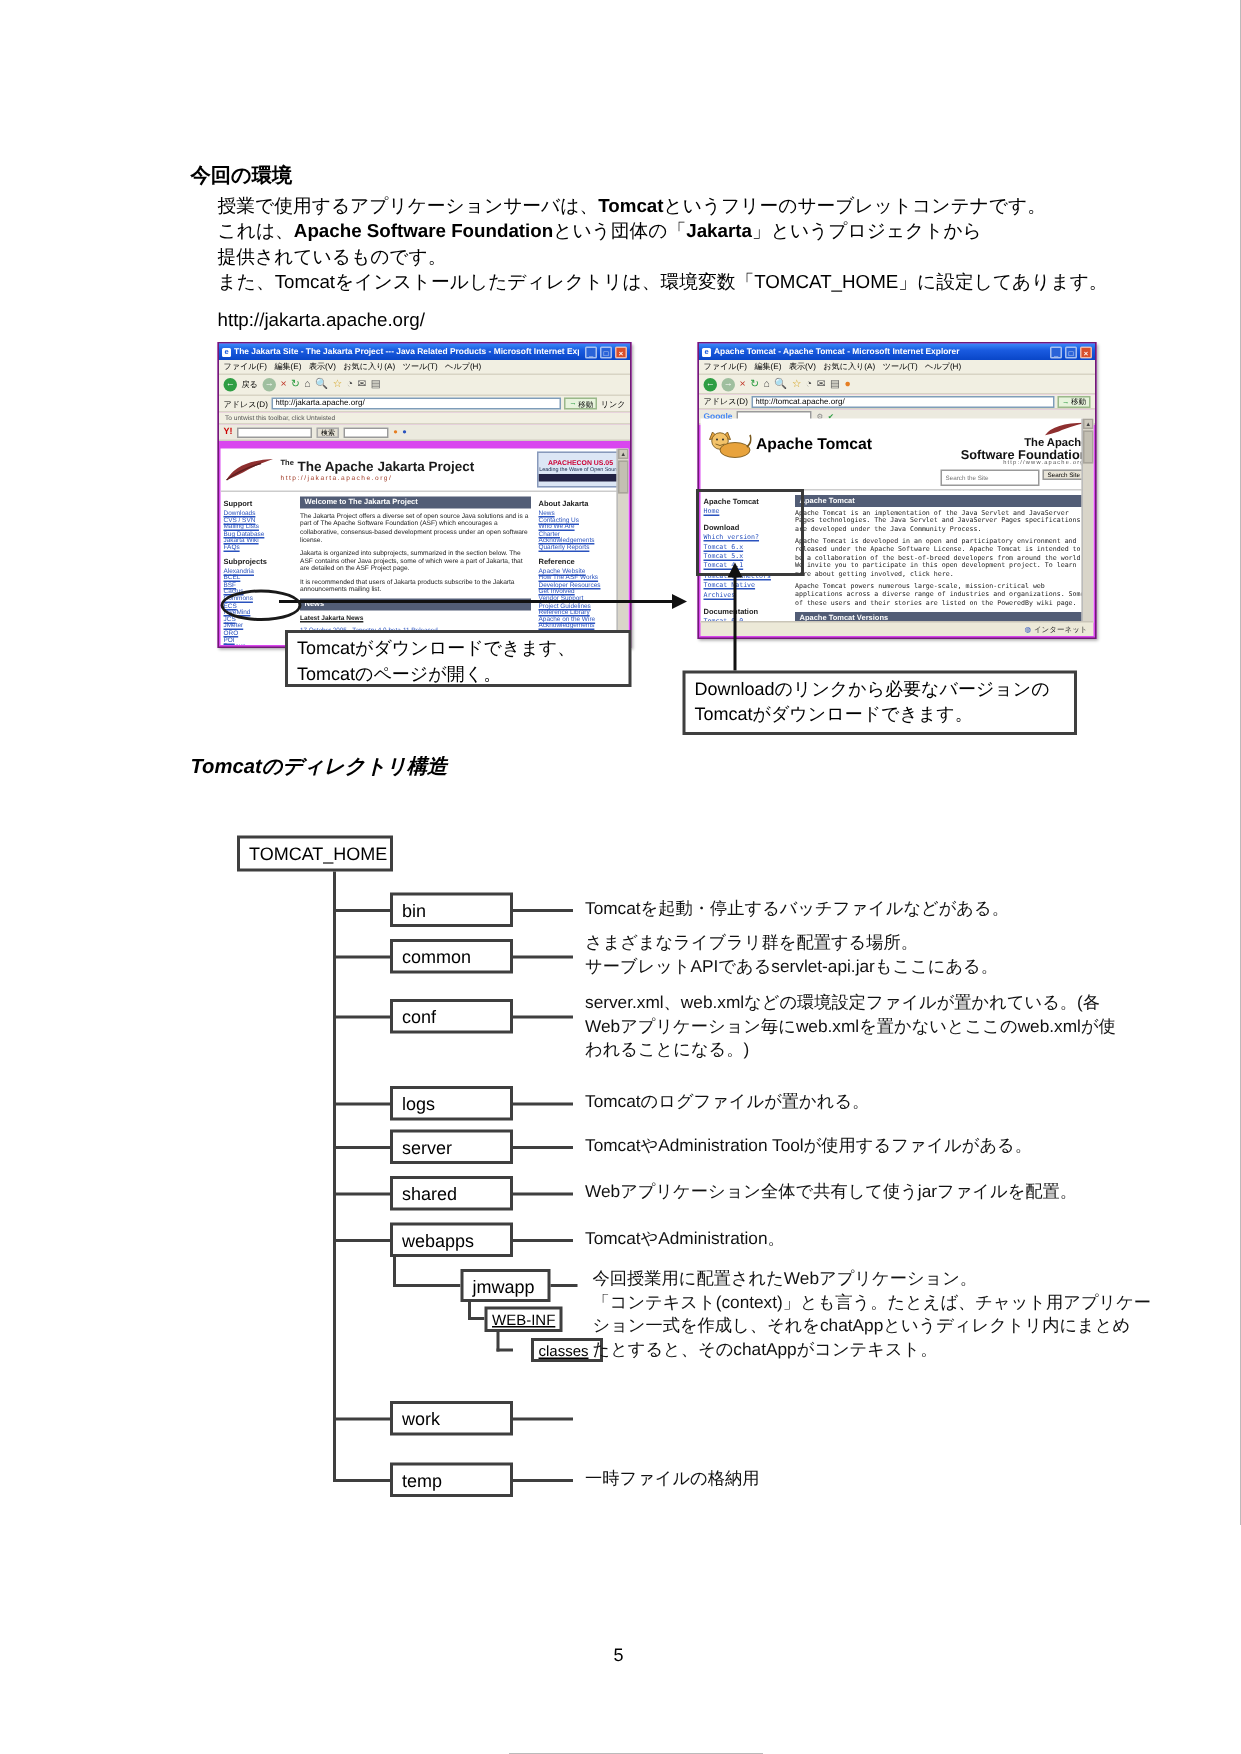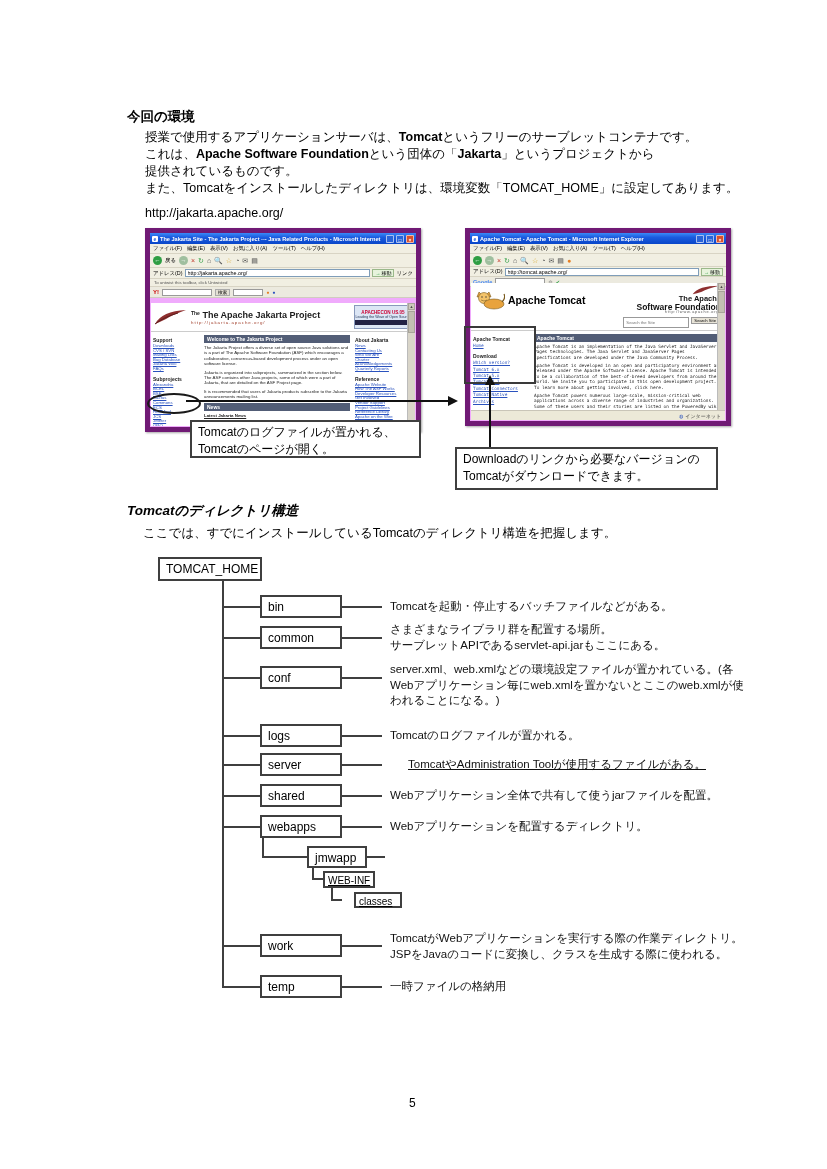--- a/index.html
+++ b/index.html
@@ -19,21 +19,21 @@
            line-height:16.5px;padding:2px 6px;box-sizing:border-box;z-index:30;}
   .ellipse{position:absolute;border:2px solid #1a1a1a;border-radius:50%;z-index:25;}
   .hline{position:absolute;background:#111;z-index:24;}
   .arrow-r{position:absolute;width:0;height:0;border-top:5px solid transparent;
            border-bottom:5px solid transparent;border-left:10px solid #111;z-index:24;}
   .arrow-u{position:absolute;width:0;height:0;border-left:5px solid transparent;
            border-right:5px solid transparent;border-bottom:10px solid #111;z-index:24;}
   .hl-rect{position:absolute;border:2px solid #3a3a3a;z-index:22;}
 
   
-  .bw{position:absolute;background:#f0abfc;border:5px solid #701a75;box-sizing:border-box;
+  .bw{position:absolute;background:#d946ef;border:1px solid #701a75;box-sizing:border-box;
       box-shadow:1px 1px 2px rgba(0,0,0,.35);}
   .tbar{height:11px;background:linear-gradient(180deg,#3a8af8 0%,#1a5be0 40%,#0946c8 100%);
         display:flex;align-items:center;gap:2px;padding:0 2px;color:#fff;font-size:5.6px;
         font-weight:bold;overflow:hidden;white-space:nowrap;}
   .winico{width:6px;height:6px;background:#fff;color:#1a5be0;font-size:5px;line-height:6px;
           text-align:center;border-radius:1px;flex:none;font-weight:bold;}
   .tbar .sp{flex:1;}
   .tbtn{width:8px;height:8px;border-radius:1px;font-size:5px;line-height:8px;text-align:center;
         color:#fff;flex:none;border:1px solid rgba(255,255,255,.6);box-sizing:border-box;}
   .tbtn.mm{background:#2a63d8;}
@@ -379,30 +379,29 @@
 
   <div class="ellipse" style="left:147px;top:393px;width:50px;height:17px;"></div>
   <div class="hline" style="left:186px;top:400px;width:262px;height:2px;"></div>
   <div class="arrow-r" style="left:448px;top:396px;"></div>
 
   <div class="hl-rect" style="left:464px;top:326px;width:68px;height:54px;"></div>
   <div class="hline" style="left:489px;top:384px;width:2px;height:64px;"></div>
   <div class="arrow-u" style="left:485px;top:375px;"></div>
 
   <div class="callout" style="left:190px;top:420px;width:231px;height:38px;">
-    <span class="pre">Tomcatのログファイルが置かれる、
+    <span class="pre">Tomcatがダウンロードできます、
 Tomcatのページが開く。</span>
   </div>
   <div class="callout" style="left:455px;top:447px;width:263px;height:43px;">
     <span class="pre">Downloadのリンクから必要なバージョンの
 Tomcatがダウンロードできます。</span>
   </div>
 
   <div class="abs h1" style="left:127px;top:502px;font-style:italic;">Tomcatのディレクトリ構造</div>
-  <div class="abs bodyline" style="left:143px;top:525px;">ここでは、すでにインストールしているTomcatのディレクトリ構造を把握します。</div>
 
   <div class="tree-box" style="left:158px;top:557px;width:104px;height:24px;">TOMCAT_HOME</div>
 
   <div class="tree-line" style="left:222px;top:581px;width:2px;height:407px;"></div>
 
   <div class="tree-line" style="left:224px;top:606px;width:36px;height:2px;"></div>
   <div class="tree-line" style="left:224px;top:637px;width:36px;height:2px;"></div>
   <div class="tree-line" style="left:224px;top:677px;width:36px;height:2px;"></div>
   <div class="tree-line" style="left:224px;top:735px;width:36px;height:2px;"></div>
   <div class="tree-line" style="left:224px;top:764px;width:36px;height:2px;"></div>
@@ -444,22 +443,24 @@
   <div class="tree-line" style="left:331px;top:899px;width:11px;height:2px;"></div>
   <div class="tree-box small" style="left:342px;top:892px;width:48px;height:16px;margin-left:12px;">classes</div>
 
   <div class="tree-desc" style="left:390px;top:599px;">Tomcatを起動・停止するバッチファイルなどがある。</div>
   <div class="tree-desc" style="left:390px;top:622px;">さまざまなライブラリ群を配置する場所。
 サーブレットAPIであるservlet-api.jarもここにある。</div>
   <div class="tree-desc" style="left:390px;top:662px;">server.xml、web.xmlなどの環境設定ファイルが置かれている。(各
 Webアプリケーション毎にweb.xmlを置かないとここのweb.xmlが使
 われることになる。)</div>
   <div class="tree-desc" style="left:390px;top:728px;">Tomcatのログファイルが置かれる。</div>
-  <div class="tree-desc" style="left:408px;top:757px;text-decoration:underline;">TomcatやAdministration Toolが使用するファイルがある。</div>
+  <div class="tree-desc" style="left:390px;top:757px;">TomcatやAdministration Toolが使用するファイルがある。</div>
   <div class="tree-desc" style="left:390px;top:788px;">Webアプリケーション全体で共有して使うjarファイルを配置。</div>
-  <div class="tree-desc" style="left:390px;top:819px;">Webアプリケーションを配置するディレクトリ。</div>
-  <div class="tree-desc" style="left:390px;top:931px;">TomcatがWebアプリケーションを実行する際の作業ディレクトリ。
-JSPをJavaのコードに変換し、クラスを生成する際に使われる。</div>
+  <div class="tree-desc" style="left:390px;top:819px;">TomcatやAdministration。</div>
+  <div class="tree-desc" style="left:395px;top:846px;">今回授業用に配置されたWebアプリケーション。
+「コンテキスト(context)」とも言う。たとえば、チャット用アプリケー
+ション一式を作成し、それをchatAppというディレクトリ内にまとめ
+たとすると、そのchatAppがコンテキスト。</div>
   <div class="tree-desc" style="left:390px;top:979px;">一時ファイルの格納用</div>
 
   <div class="pagenum" style="left:409px;top:1096px;">5</div>
 
 </div>
 
 </body></html>

